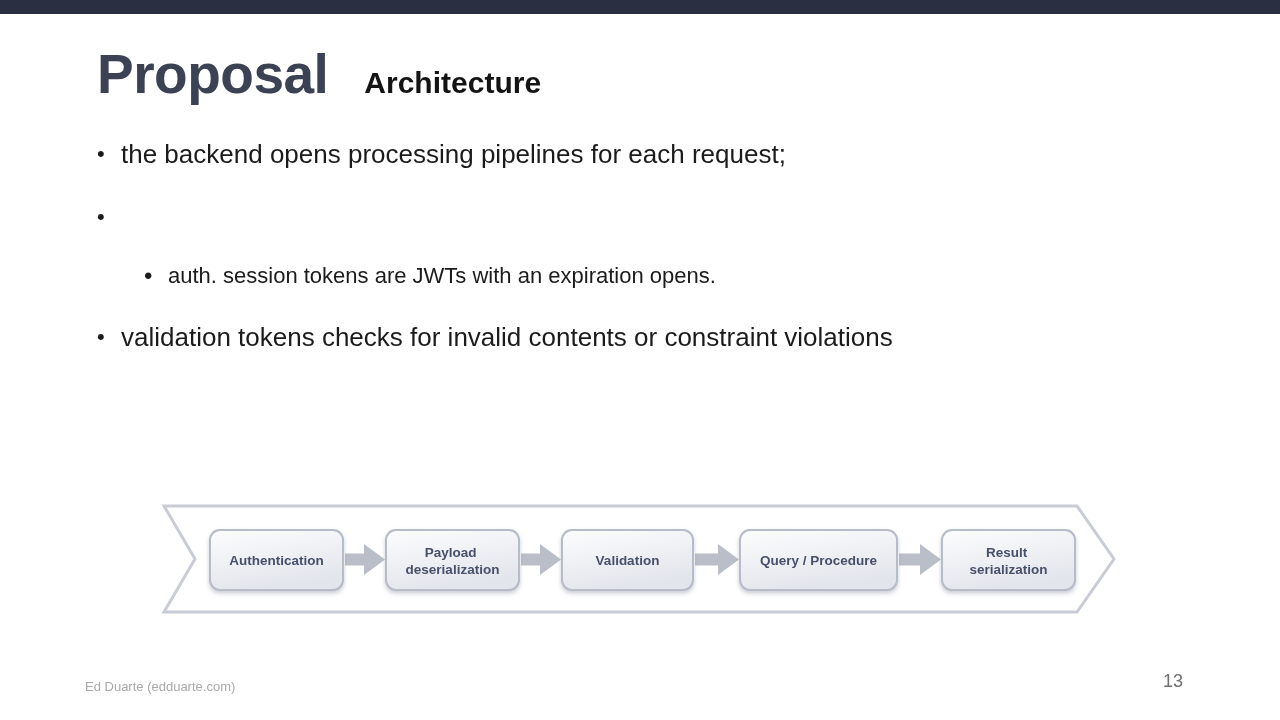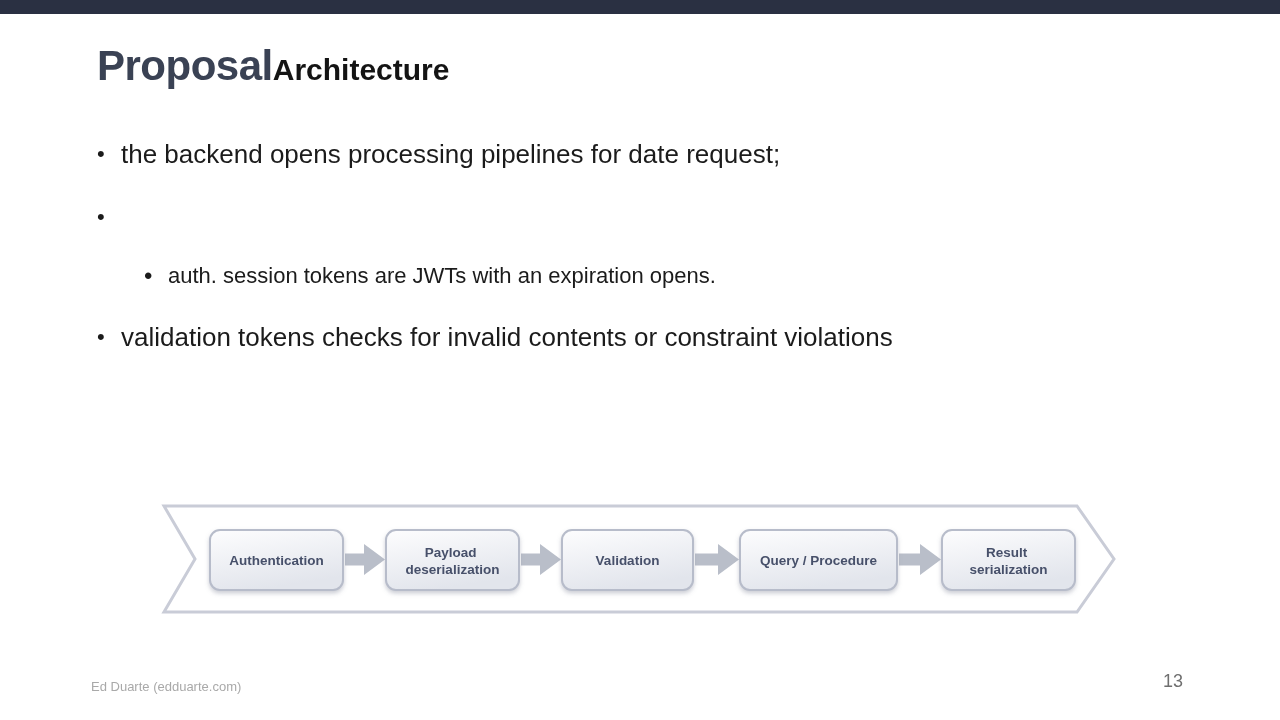--- a/index.html
+++ b/index.html
@@ -15,29 +15,30 @@
     position: absolute;
     left: 0; top: 0;
     width: 1280px; height: 14px;
     background: #2a3042;
   }
   .title-row {
     position: absolute;
     left: 97px; top: 42px;
   }
   .title-main {
-    font-size: 42px;
+    font-size: 55px;
     font-weight: bold;
     color: #3a4254;
     letter-spacing: -0.5px;
   }
   .title-sub {
     font-size: 30px;
     font-weight: bold;
     color: #141414;
+    margin-left: 36px;
   }
   .bullet {
     position: absolute;
     display: flex;
     color: #1b1b1b;
   }
   .bullet .dot {
     flex: 0 0 auto;
     text-align: left;
   }
@@ -59,21 +60,21 @@
     font-size: 13.5px;
     font-weight: bold;
     fill: #47506a;
   }
   .footer-left, .footer-center {
     position: absolute;
     top: 679px;
     font-size: 13px;
     color: #a9a9a9;
   }
-  .footer-left { left: 91px; text-align: right; }
+  .footer-left { left: 85px; text-align: right; }
   .footer-center { left: 0; width: 1280px; text-align: center; pointer-events: none; }
   .page-number {
     position: absolute;
     top: 671px;
     right: 97px;
     font-size: 18px;
     color: #6f6f6f;
     margin-left: 9px;
   }
 </style>
@@ -83,21 +84,21 @@
 <div class="slide">
 
   <div class="topbar"></div>
 
   <div class="title-row">
     <span class="title-main">Proposal</span><span class="title-sub">Architecture</span>
   </div>
 
   <div class="bullet l1 b1">
     <span class="dot">•</span>
-    <span class="txt">the backend opens processing pipelines for date request;</span>
+    <span class="txt">the backend opens processing pipelines for each request;</span>
   </div>
   <div class="bullet l1 b2">
     <span class="dot">•</span>
   </div>
   <div class="bullet l2 b3">
     <span class="dot">•</span>
     <span class="txt">auth. session tokens are JWTs with an expiration opens.</span>
   </div>
   <div class="bullet l1 b4">
     <span class="dot">•</span>

